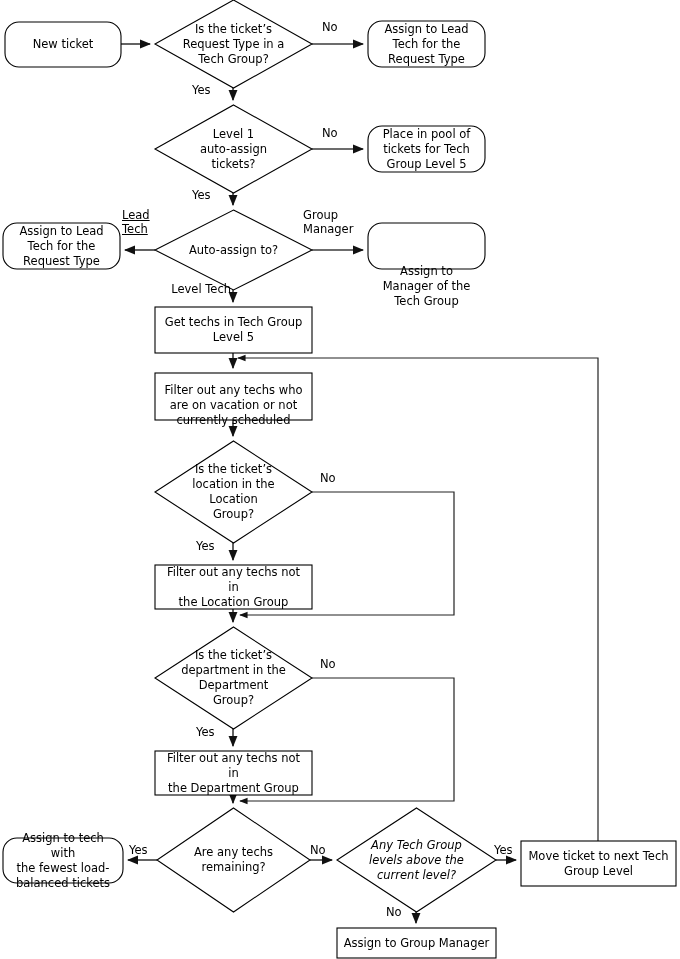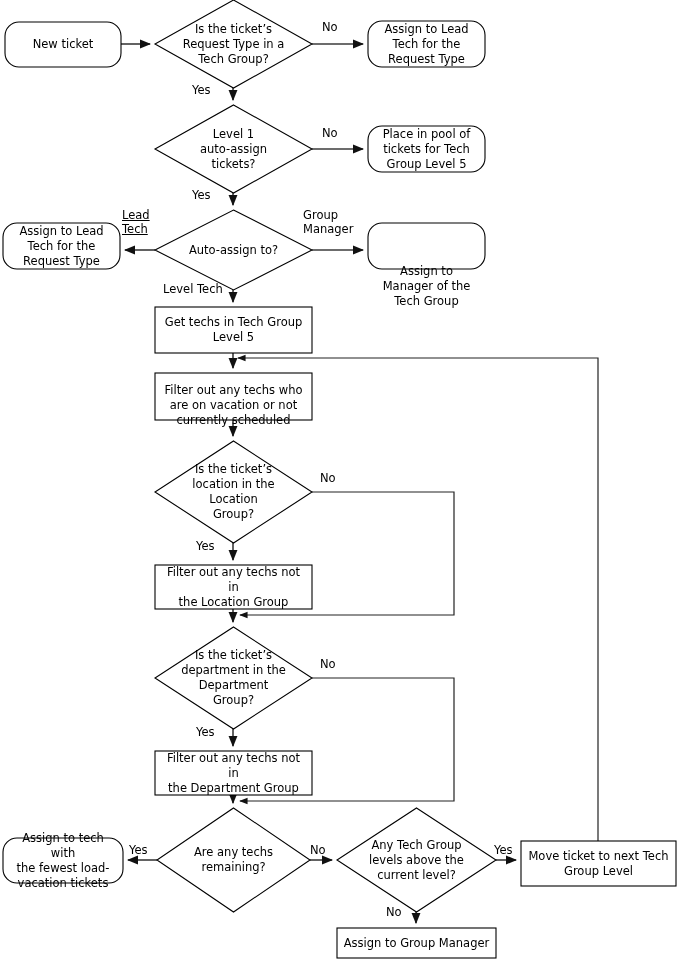--- a/index.html
+++ b/index.html
@@ -158,38 +158,38 @@
       <div class="node-label" style="left: 177px; top: 627px; width: 113px; height: 102px;">Is the ticket’s
 department in the
 Department
 Group?</div>
       <div class="node-label" style="left: 161px; top: 751px; width: 145px; height: 44px;">Filter out any techs not in
 the Department Group</div>
       <div class="node-label" style="left: 179px; top: 808px; width: 109px; height: 104px;">Are any techs
 remaining?</div>
       <div class="node-label" style="left: 9px; top: 838px; width: 108px; height: 45px;">Assign to tech with
 the fewest load-
-vacation tickets</div>
-      <div class="node-label" style="left: 359px; top: 808px; width: 115px; height: 104px;">Any Tech Group
+balanced tickets</div>
+      <div class="node-label" style="left: 359px; top: 808px; width: 115px; height: 104px; font-style: italic;">Any Tech Group
 levels above the
 current level?</div>
       <div class="node-label" style="left: 527px; top: 841px; width: 143px; height: 45px;">Move ticket to next Tech
 Group Level</div>
       <div class="node-label" style="left: 343px; top: 928px; width: 147px; height: 30px;">Assign to Group Manager</div>
     </div>
   <div id="edge-labels-layer">
       <div class="edge-label align-left" style="left: 322px; top: 20px; width: 30px; position: absolute;">No</div>
       <div class="edge-label align-left" style="left: 192px; top: 83px; width: 34px; position: absolute;">Yes</div>
       <div class="edge-label align-left" style="left: 322px; top: 126px; width: 30px; position: absolute;">No</div>
       <div class="edge-label align-left" style="left: 192px; top: 188px; width: 34px; position: absolute;">Yes</div>
       <div class="edge-label align-left" style="left: 122px; top: 208px; width: 36px; position: absolute; text-decoration: underline;">Lead
 Tech</div>
       <div class="edge-label align-left" style="left: 303px; top: 208px; width: 60px; position: absolute;">Group
 Manager</div>
-      <div class="edge-label align-left" style="left: 163px; top: 282px; width: 68px; position: absolute;">Level Tech</div>
+      <div class="edge-label align-left" style="left: 163px; top: 282px; width: 68px; position: absolute; text-align: right;">Level Tech</div>
       <div class="edge-label align-left" style="left: 320px; top: 471px; width: 30px; position: absolute;">No</div>
       <div class="edge-label align-left" style="left: 196px; top: 539px; width: 34px; position: absolute;">Yes</div>
       <div class="edge-label align-left" style="left: 320px; top: 657px; width: 30px; position: absolute;">No</div>
       <div class="edge-label align-left" style="left: 196px; top: 725px; width: 34px; position: absolute;">Yes</div>
       <div class="edge-label align-left" style="left: 129px; top: 843px; width: 34px; position: absolute;">Yes</div>
       <div class="edge-label align-left" style="left: 310px; top: 843px; width: 30px; position: absolute;">No</div>
       <div class="edge-label align-left" style="left: 494px; top: 843px; width: 34px; position: absolute;">Yes</div>
       <div class="edge-label align-left" style="left: 386px; top: 905px; width: 30px; position: absolute;">No</div>
     </div>
 </div>

